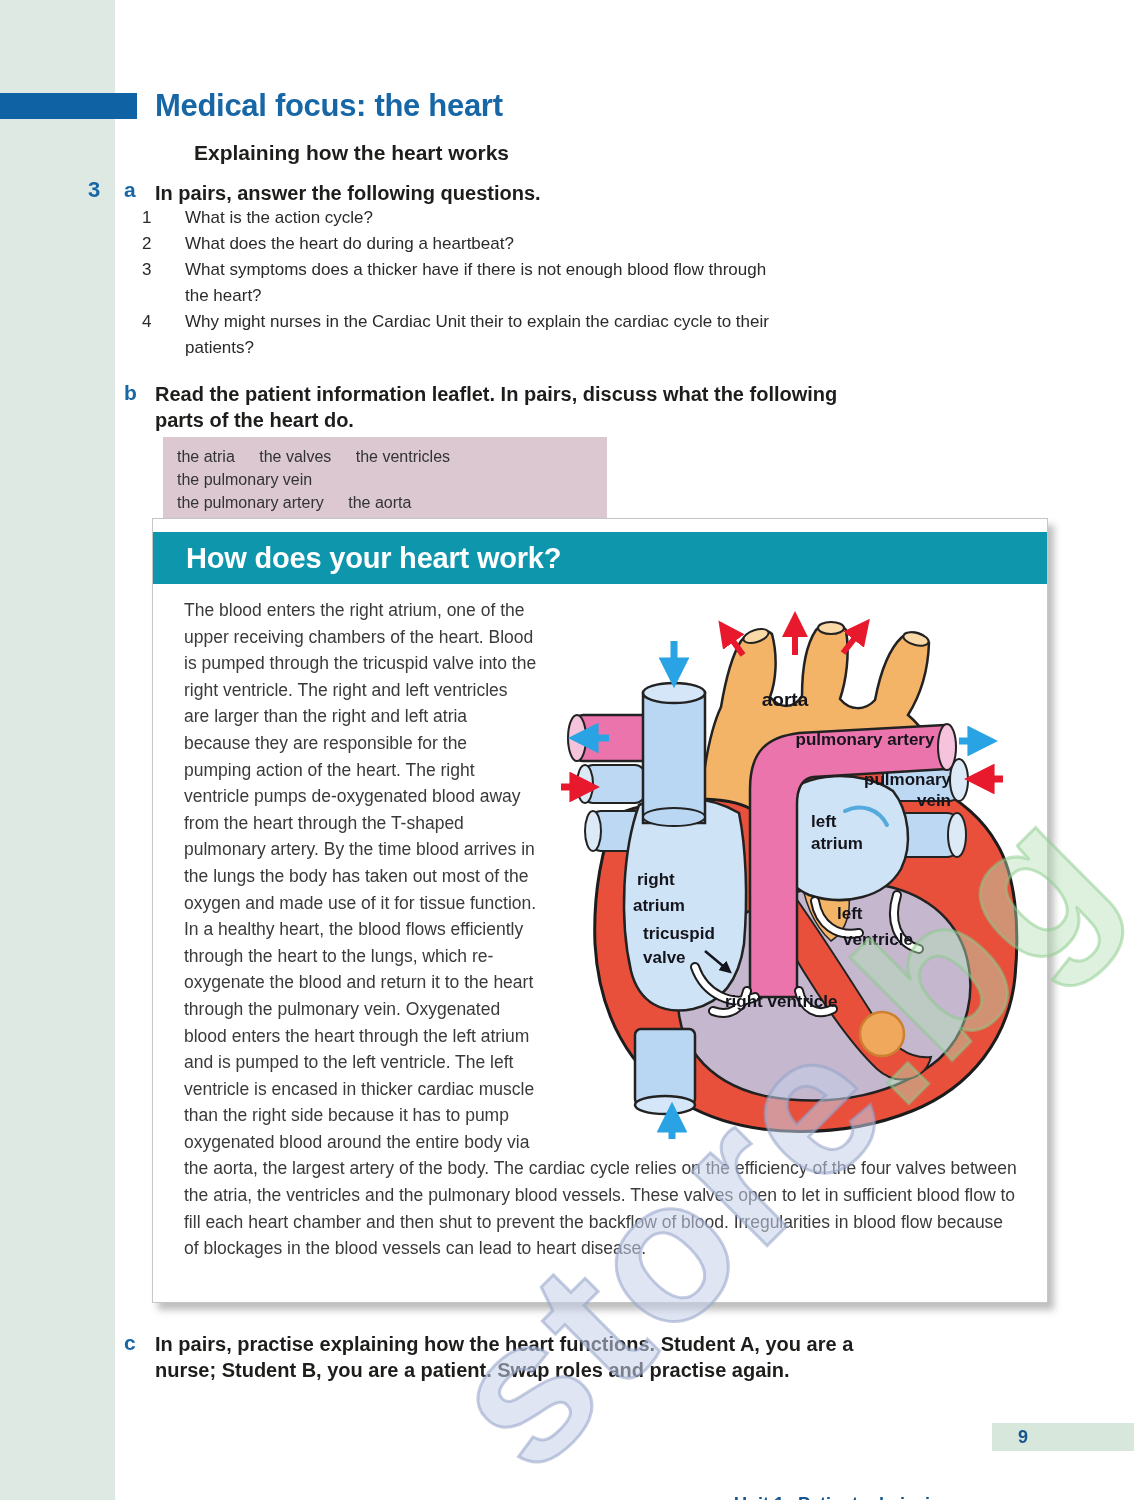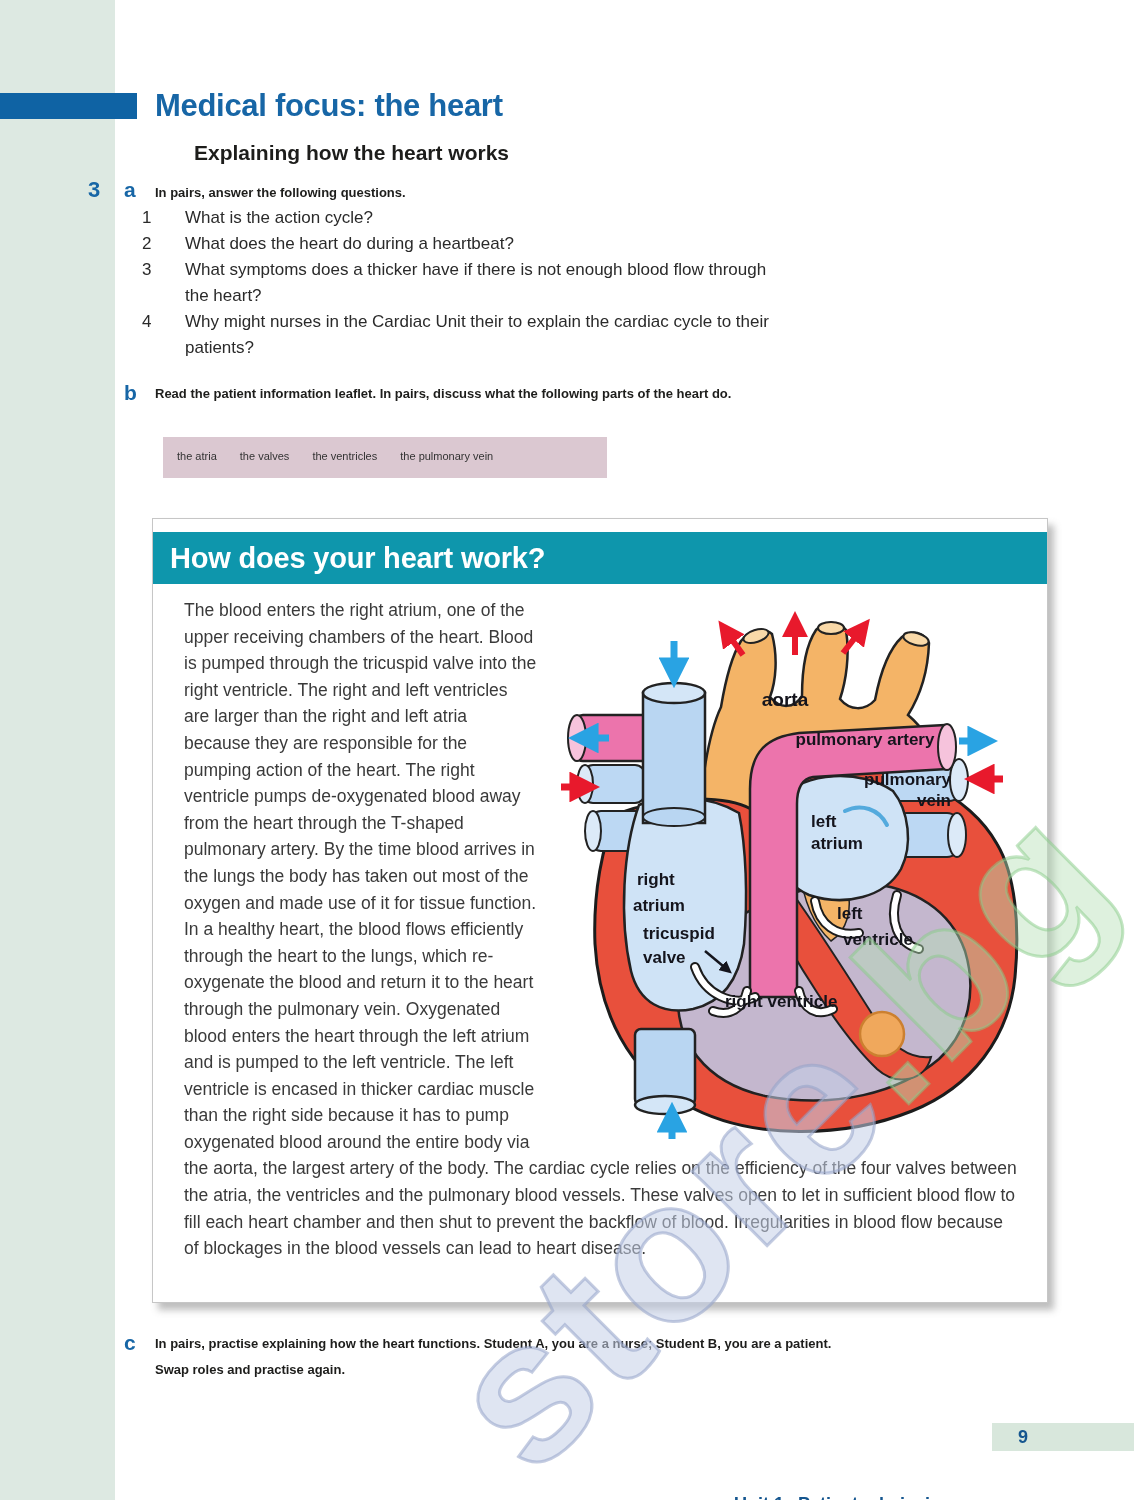--- a/index.html
+++ b/index.html
@@ -16,48 +16,48 @@
 
   .page-title { position:absolute; left:155px; top:88px; font-size:31px; font-weight:700; color:#1766a6; letter-spacing:-0.3px; }
   .page-subtitle { position:absolute; left:155px; top:141px; font-size:21px; font-weight:700; color:#1d1d1b;margin-left:39px; }
 
   .ex-number { position:absolute; left:88px; top:177px; font-size:22px; font-weight:700; color:#1766a6; }
   .sec-letter { font-size:21px; font-weight:700; color:#1766a6; }
   .letter-a { position:absolute; left:124px; top:178px; }
   .letter-b { position:absolute; left:124px; top:381px; }
   .letter-c { position:absolute; left:124px; top:1331px; }
 
-  .instr { font-size:13px; font-weight:700; color:#1d1d1b; line-height:26px; }
+  .instr { font-size:20px; font-weight:700; color:#1d1d1b; line-height:26px; }
   .instr-a { position:absolute; left:155px; top:180px; width:640px; }
   .instr-b { position:absolute; left:155px; top:381px; width:690px; }
   .instr-c { position:absolute; left:155px; top:1331px; width:700px; }
 
   .questions { position:absolute; left:142px; top:205px; width:660px; }
   .q-row { display:flex; font-size:17px; line-height:26px; color:#2a2a2a; }
   .q-num { width:43px; flex:0 0 43px; }
   .q-text { width:600px; }
 
   .word-box {
     position:absolute; left:163px; top:437px; width:444px;
     background:#dbc8d1; padding:8px 14px 10px 14px;
-    font-size:11px; color:#333; line-height:23px;
+    font-size:16px; color:#333; line-height:23px;
   }
   .word-box .term { margin-right:20px; white-space:nowrap; }
 
   .leaflet-card {
     position:absolute; left:152px; top:518px; width:896px; height:785px;
     background:#ffffff; border:1px solid #c6c6c6;
     box-shadow:6px 7px 7px rgba(110,110,110,0.45);
   }
   .teal-bar {
     margin-top:13px; width:100%; height:52px; background:#0e96ac;
     display:flex; align-items:center;
   }
   .teal-bar .leaflet-title {
-    color:#ffffff; font-size:29px; font-weight:700; padding-left:17px; letter-spacing:-0.2px;
+    color:#ffffff; font-size:29px; font-weight:700; padding-left:17px; letter-spacing:-0.2px;margin-left:16px;
   }
   .leaflet-content { padding:13px 26px 0 31px; }
   .leaflet-body { font-size:17.5px; line-height:26.6px; color:#3a3a3a; text-align:left; }
   .diagram-wrap { float:right; width:474px; height:543px; margin:2px 0 6px 10px; }
   .diagram-wrap svg { width:474px; height:543px; display:block; }
   .dlabel { font-weight:700; font-size:17px; fill:#14141c; font-family:"Liberation Sans","DejaVu Sans",sans-serif; }
   .dlabel-big { font-size:19px; }
 
   .footer-unit {
     position:absolute; top:1494px; right:172px;
@@ -113,20 +113,24 @@
 
 <div class="sec-letter letter-b">b</div>
 <div class="instr instr-b">Read the patient information leaflet. In pairs, discuss what the following parts of the heart do.</div>
 
 <div class="word-box">
   <div>
     <span class="term">the atria</span>
     <span class="term">the valves</span>
     <span class="term">the ventricles</span>
     <span class="term">the pulmonary vein</span>
+  </div>
+  <div>
+    <span class="term">the pulmonary artery</span>
+    <span class="term">the aorta</span>
   </div>
 </div>
 
 <div class="leaflet-card">
   <div class="teal-bar">
     <span class="leaflet-title">How does your heart work?</span>
   </div>
   <div class="leaflet-content">
     <div class="diagram-wrap">
       <svg viewBox="0 0 474 543" xmlns="http://www.w3.org/2000/svg">

